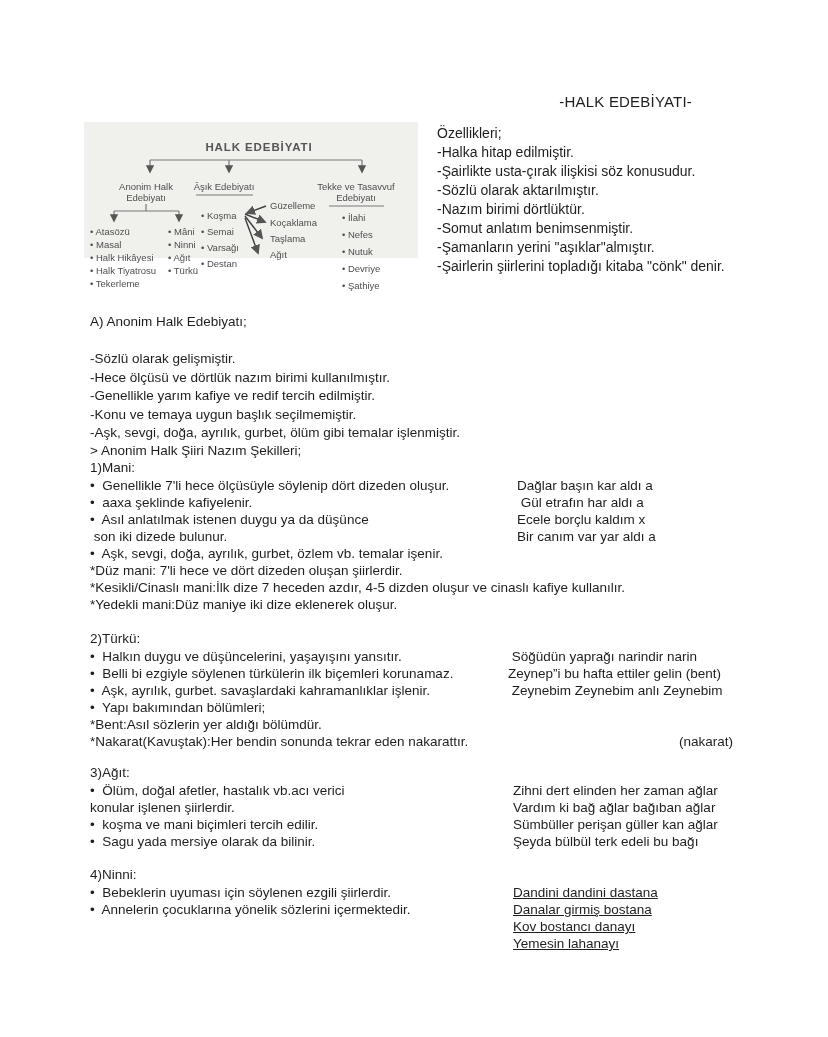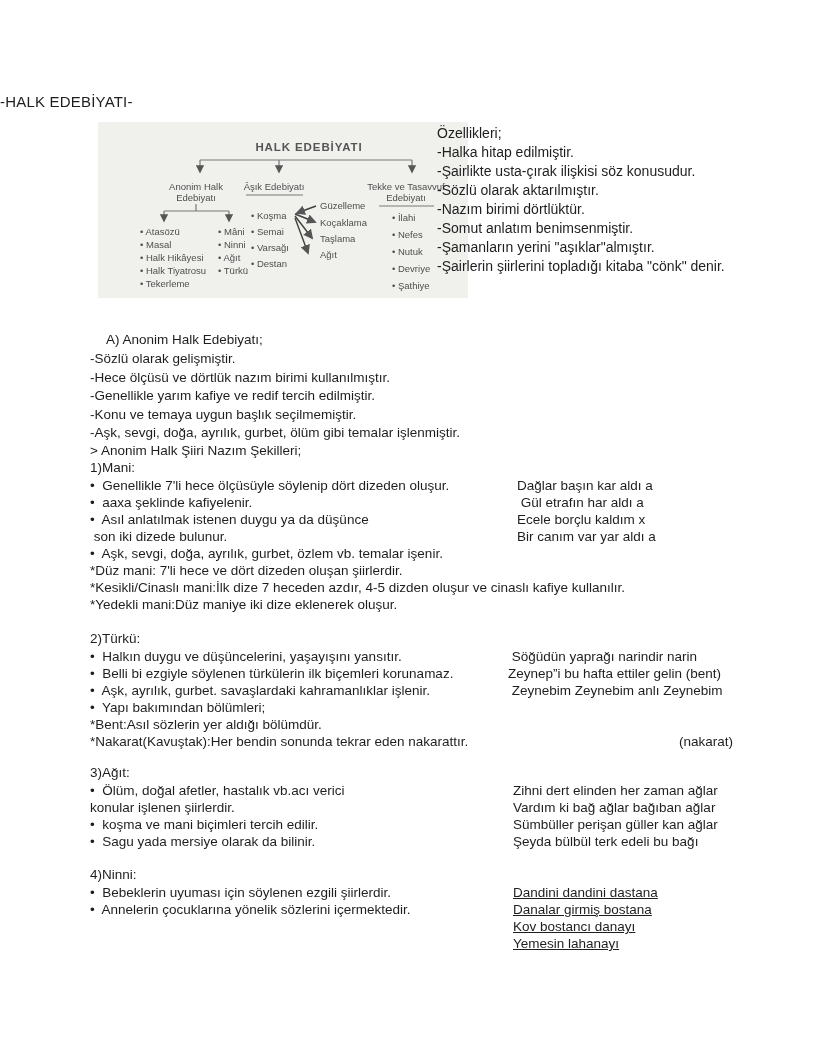--- a/index.html
+++ b/index.html
@@ -2,32 +2,31 @@
 <html lang="tr"><head>
 <meta charset="utf-8">
 <style>
   html,body{margin:0;padding:0;background:#ffffff;}
   .page{
     position:relative;width:828px;height:1037px;background:#ffffff;
     font-family:"Liberation Sans", sans-serif;color:#1e1e1e;overflow:hidden;
   }
   .abs{position:absolute;}
   .line{white-space:pre;}
-  .page-title{left:0;top:93px;width:692px;text-align:left;font-size:15px;letter-spacing:.2px;}
+  .page-title{left:0;top:93px;width:692px;text-align:right;font-size:15px;letter-spacing:.2px;}
   .oz-block{left:437px;top:124px;font-size:14px;line-height:19px;}
   .heading{font-size:13.5px;white-space:pre;}
   .a-list{font-size:13.5px;line-height:18.5px;}
   .body-list{font-size:13.5px;line-height:17px;}
   .poem{font-size:13.5px;line-height:17px;}
   .poem-note{width:225px;text-align:right;font-size:13.5px;line-height:17px;}
   
   .diagram{
-    left:98px;top:122px;width:334px;height:176px;
+    left:84px;top:122px;width:334px;height:136px;
     background:#f0f1ed;
-    padding-left:36px;
   }
   .diagram svg{display:block;}
   .dg-txt{font-family:"Liberation Sans", sans-serif;font-size:9.5px;fill:#4e4e4e;}
   .dg-title{font-family:"Liberation Sans", sans-serif;font-size:11.5px;font-weight:bold;fill:#555555;letter-spacing:.9px;}
   .dg-line{stroke:#787878;stroke-width:1.2;fill:none;}
   .dg-fan{stroke:#3f3f3f;stroke-width:1.4;fill:none;}
 </style>
 </head>
 <body>
 
@@ -102,21 +101,21 @@
       <div class="line">Özellikleri;</div>
       <div class="line">-Halka hitap edilmiştir.</div>
       <div class="line">-Şairlikte usta-çırak ilişkisi söz konusudur.</div>
       <div class="line">-Sözlü olarak aktarılmıştır.</div>
       <div class="line">-Nazım birimi dörtlüktür.</div>
       <div class="line">-Somut anlatım benimsenmiştir.</div>
       <div class="line">-Şamanların yerini "aşıklar"almıştır.</div>
       <div class="line">-Şairlerin şiirlerini topladığı kitaba "cönk" denir.</div>
     </div>
 
-  <div class="abs heading" style="left:90px;top:332px;margin-left:16px;">A) Anonim Halk Edebiyatı;</div>
+  <div class="abs heading" style="left:90px;top:314px;">A) Anonim Halk Edebiyatı;</div>
   <div class="abs a-list" style="left:90px;top:350px;">
       <div class="line">-Sözlü olarak gelişmiştir.</div>
       <div class="line">-Hece ölçüsü ve dörtlük nazım birimi kullanılmıştır.</div>
       <div class="line">-Genellikle yarım kafiye ve redif tercih edilmiştir.</div>
       <div class="line">-Konu ve temaya uygun başlık seçilmemiştir.</div>
       <div class="line">-Aşk, sevgi, doğa, ayrılık, gurbet, ölüm gibi temalar işlenmiştir.</div>
     </div>
 
   <div class="abs heading" style="left:90px;top:443px;">&gt; Anonim Halk Şiiri Nazım Şekilleri;</div>
 

